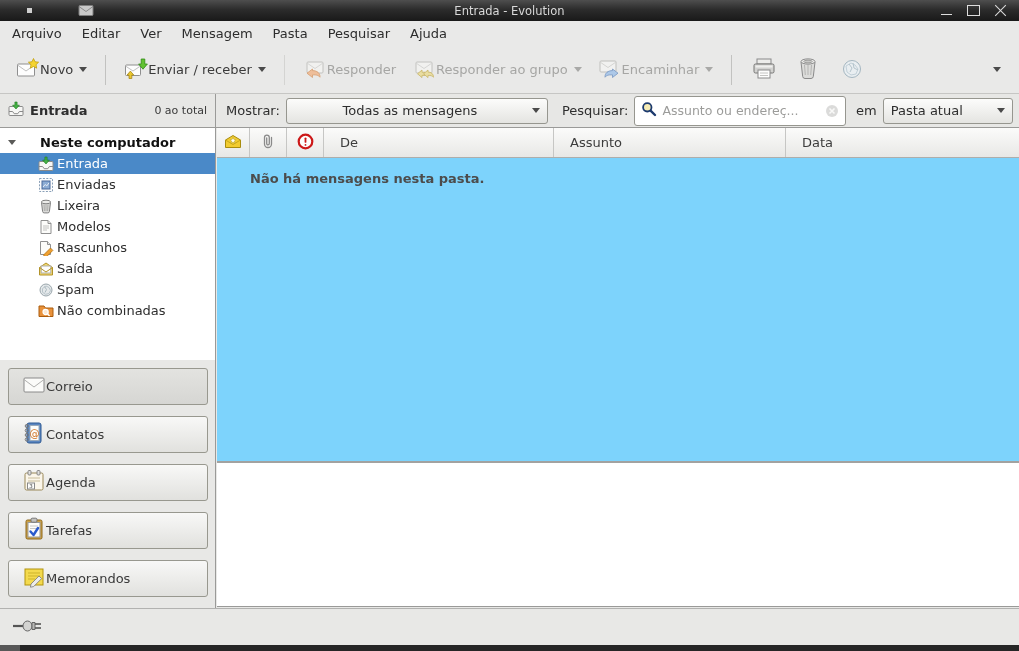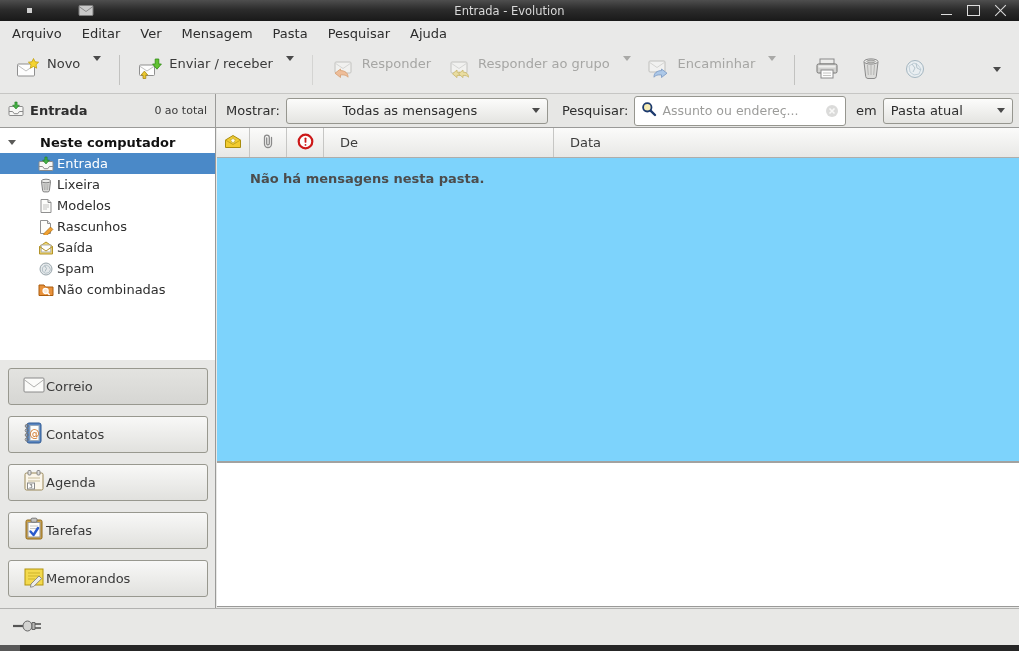--- a/index.html
+++ b/index.html
@@ -28,21 +28,21 @@
   .wc-close::after { transform:rotate(-45deg); }
 
   
   .menubar { position:absolute; left:0; top:21px; width:1019px; height:25px;
     background:#e9e9e8; display:flex; align-items:center; padding-left:2px; }
   .menu-item { padding:3px 10px; color:#2d2d2d; cursor:default; }
 
   
   .toolbar { position:absolute; left:0; top:46px; width:1019px; height:47px;
     background:#e9e9e8; display:flex; align-items:center; padding:0 8px; }
-  .tbtn { display:flex; gap:7px; padding:6px 8px;
+  .tbtn { display:flex; align-items:center; padding:6px 8px;
     border-radius:3px; color:#3a3a3a; white-space:nowrap; }
   .tbtn.disabled { color:#a6a6a4; }
   .caret { width:0; height:0; border-left:4px solid transparent;
     border-right:4px solid transparent; border-top:5px solid #4a4a4a; margin-left:6px; }
   .disabled .caret, .caret.dim { border-top-color:#a9a9a7; }
   .tsep { width:1px; height:30px; background:#c2c2c0; margin:0 10px; }
   .tsep.faint { background:#d4d4d2; }
   .icon-btn { padding:6px 9px; border-radius:3px; display:flex; align-items:center; }
   .overflow-btn { margin-left:auto; padding:6px 10px; display:flex; align-items:center; }
 
@@ -307,20 +307,30 @@
     <span class="ficon">
       <svg width="16" height="16" viewBox="0 0 16 16">
         <rect x="1" y="5.5" width="14" height="9" rx="1" fill="#f7f7f5" stroke="#8a8a8a"></rect>
         <path d="M1 10.5 h3.6 l1.6 2.2 h3.6 l1.6-2.2 H15" fill="none" stroke="#8a8a8a"></path>
         <polygon points="8,8 4.6,4.2 6.9,4.2 6.9,1 9.1,1 9.1,4.2 11.4,4.2" fill="#44b044" stroke="#1d7a1d" stroke-width="0.6"></polygon>
       </svg>
     </span>
     <span>Entrada</span>
   </div>
 
+  <div class="trow child">
+    <span class="ficon">
+      <svg width="16" height="16" viewBox="0 0 16 16">
+        <rect x="1.5" y="1.5" width="13" height="13" fill="#fdfdfd" stroke="#8aa0b8" stroke-dasharray="2 1.4"></rect>
+        <rect x="4" y="4" width="8" height="8" fill="#8cacd4" stroke="#48699a"></rect>
+        <path d="M5 10 l2.2-2.5 1.6 1.4 2.2-3" fill="none" stroke="#e8eef6"></path>
+      </svg>
+    </span>
+    <span>Enviadas</span>
+  </div>
 
   <div class="trow child">
     <span class="ficon">
       <svg width="16" height="16" viewBox="0 0 16 16">
         <path d="M3.5 4.5 L4.6 13.5 a1.6 1.6 0 0 0 1.6 1.4 h3.6 a1.6 1.6 0 0 0 1.6-1.4 L12.5 4.5" fill="#dcdcda" stroke="#808080"></path>
         <ellipse cx="8" cy="4" rx="4.6" ry="1.8" fill="#ececea" stroke="#808080"></ellipse>
         <path d="M6 6.5 l.4 6.5 M8 6.5 v6.5 M10 6.5 l-.4 6.5" stroke="#aaaaa8" fill="none"></path>
       </svg>
     </span>
     <span>Lixeira</span>
@@ -472,20 +482,23 @@
         <svg width="17" height="17" viewBox="0 0 17 17">
           <circle cx="8.5" cy="8.5" r="6.8" fill="#fdfdfb" stroke="#cc1818" stroke-width="2.2"></circle>
           <rect x="7.6" y="4.4" width="1.8" height="5.4" rx="0.9" fill="#cc1818"></rect>
           <rect x="7.6" y="11" width="1.8" height="1.8" rx="0.9" fill="#cc1818"></rect>
         </svg>
       </span>
     </div>
     <div class="hcell hc3">
       <span>De</span>
     </div>
+    <div class="hcell hc4">
+      <span>Assunto</span>
+    </div>
     <div class="hcell hc5">
       <span>Data</span>
     </div>
   </div>
 
   <div class="list-body">
     <span>Não há mensagens nesta pasta.</span>
   </div>
 
   <div class="pane-divider"></div>

